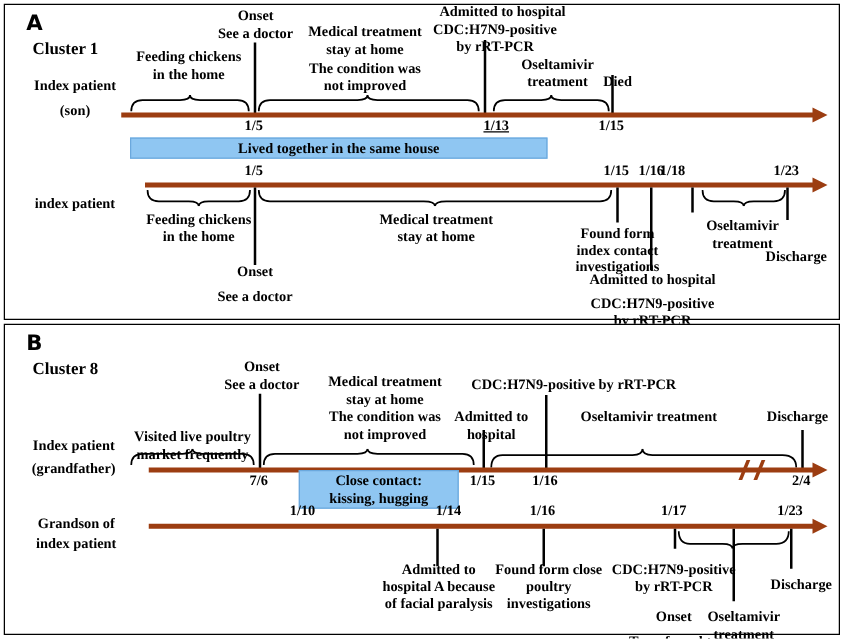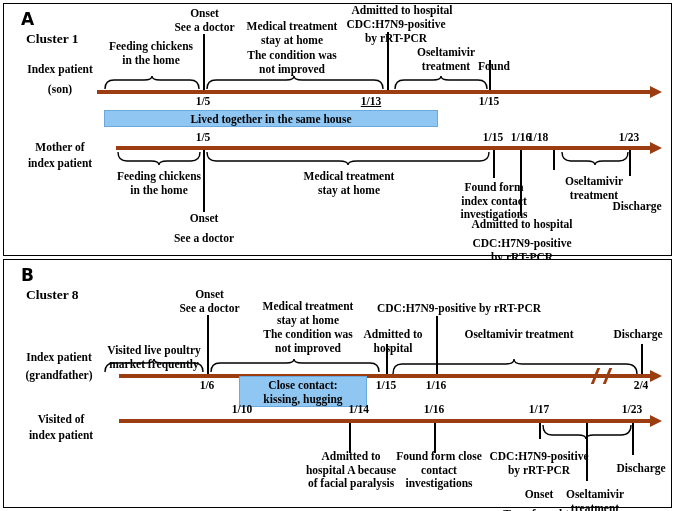--- a/index.html
+++ b/index.html
@@ -59,21 +59,21 @@
 See a doctor</div>
     <div class="note" style="left:228px;top:16px;width:120px;">Medical treatment
 stay at home</div>
     <div class="note" style="left:228px;top:45px;width:120px;">The condition was
 not improved</div>
     <div class="note" style="left:318px;top:0px;width:160px;">Admitted to hospital</div>
     <div class="note" style="left:322px;top:14px;width:140px;">CDC:H7N9-positive
 by rRT-PCR</div>
     <div class="note" style="left:392px;top:42px;width:100px;">Oseltamivir
 treatment</div>
-    <div class="note" style="left:460px;top:56px;width:60px;">Found</div>
+    <div class="note" style="left:460px;top:56px;width:60px;">Died</div>
 
     <div class="brace" style="left:100px;top:72px;">
       <svg width="96" height="14" viewBox="0 0 96 14">
           <path d="M1 13 Q1 4 10 4 L40 4 Q48 4 48 0 Q48 4 56 4 L86 4 Q95 4 95 13" fill="none" stroke="#000" stroke-width="1.4"></path>
         </svg>
     </div>
     <div class="brace" style="left:202px;top:72px;">
       <svg width="178" height="14" viewBox="0 0 178 14">
           <path d="M1 13 Q1 4 10 4 L80 4 Q88 4 88 0 Q88 4 96 4 L168 4 Q177 4 177 13" fill="none" stroke="#000" stroke-width="1.4"></path>
         </svg>
@@ -85,26 +85,25 @@
     </div>
 
     <div class="vline" style="left:199px;top:30px;height:58px;"></div>
     <div class="vline" style="left:383px;top:28px;height:60px;"></div>
     <div class="vline" style="left:485px;top:56px;height:32px;"></div>
 
     <div class="axis" style="left:93px;top:86px;width:557px;"></div>
     <div class="arrowhead" style="left:646px;top:82px;"></div>
 
     <div class="datelbl" style="left:179px;top:91px;width:40px;">1/5</div>
-    <div class="datelbl" style="left:347px;top:91px;width:40px;text-decoration:underline;">1/13</div>
+    <div class="datelbl" style="left:373px;top:91px;width:40px;text-decoration:underline;">1/13</div>
     <div class="datelbl" style="left:465px;top:91px;width:40px;">1/15</div>
 
     <div class="bluebox" style="left:100px;top:106px;width:334px;height:17px;">Lived together in the same house</div>
 
-    <div class="rowlabel" style="left:4px;top:136px;width:104px;">Mother  of</div>
     <div class="rowlabel" style="left:4px;top:152px;width:104px;">index patient</div>
 
     <div class="datelbl" style="left:179px;top:127px;width:40px;">1/5</div>
     <div class="datelbl" style="left:469px;top:127px;width:40px;">1/15</div>
     <div class="datelbl" style="left:497px;top:127px;width:40px;">1/16</div>
     <div class="datelbl" style="left:514px;top:127px;width:40px;">1/18</div>
     <div class="datelbl" style="left:605px;top:127px;width:40px;">1/23</div>
 
     <div class="axis" style="left:112px;top:142px;width:538px;"></div>
     <div class="arrowhead" style="left:646px;top:138px;"></div>
@@ -189,29 +188,29 @@
     <div class="vline" style="left:203px;top:55px;height:61px;"></div>
     <div class="vline" style="left:382px;top:84px;height:32px;"></div>
     <div class="vline" style="left:432px;top:56px;height:60px;"></div>
     <div class="vline" style="left:637px;top:84px;height:32px;"></div>
 
     <div class="axis" style="left:115px;top:114px;width:535px;"></div>
     <div class="arrowhead" style="left:646px;top:110px;"></div>
     <div class="breakmark" style="left:590px;top:108px;"></div>
     <div class="breakmark" style="left:602px;top:108px;"></div>
 
-    <div class="datelbl" style="left:183px;top:119px;width:40px;">1/6</div>
+    <div class="datelbl" style="left:183px;top:119px;width:40px;">7/6</div>
     <div class="datelbl" style="left:362px;top:119px;width:40px;">1/15</div>
     <div class="datelbl" style="left:412px;top:119px;width:40px;">1/16</div>
     <div class="datelbl" style="left:617px;top:119px;width:40px;">2/4</div>
 
     <div class="bluebox" style="left:235px;top:116px;width:128px;height:31px;">Close contact:
 kissing, hugging</div>
 
-    <div class="rowlabel" style="left:2px;top:152px;width:110px;">Visited  of</div>
+    <div class="rowlabel" style="left:2px;top:152px;width:110px;">Grandson  of</div>
     <div class="rowlabel" style="left:2px;top:168px;width:110px;">index patient</div>
 
     <div class="datelbl" style="left:218px;top:143px;width:40px;">1/10</div>
     <div class="datelbl" style="left:325px;top:143px;width:40px;text-align:right;">1/14</div>
     <div class="datelbl" style="left:410px;top:143px;width:40px;">1/16</div>
     <div class="datelbl" style="left:515px;top:143px;width:40px;">1/17</div>
     <div class="datelbl" style="left:608px;top:143px;width:40px;">1/23</div>
 
     <div class="axis" style="left:115px;top:159px;width:535px;"></div>
     <div class="arrowhead" style="left:646px;top:155px;"></div>
@@ -225,21 +224,21 @@
     <div class="vline" style="left:345px;top:163px;height:30px;"></div>
     <div class="vline" style="left:430px;top:163px;height:30px;"></div>
     <div class="vline" style="left:535px;top:163px;height:16px;"></div>
     <div class="vline" style="left:582px;top:163px;height:58px;"></div>
     <div class="vline" style="left:628px;top:163px;height:32px;"></div>
 
     <div class="note" style="left:288px;top:190px;width:118px;">Admitted to
 hospital A because
 of  facial paralysis</div>
     <div class="note" style="left:385px;top:190px;width:100px;">Found form close
-contact
+poultry
 investigations</div>
     <div class="note" style="left:484px;top:190px;width:102px;">CDC:H7N9-positive
 by rRT-PCR</div>
     <div class="note" style="left:505px;top:228px;width:60px;">Onset</div>
     <div class="note" style="left:480px;top:248px;width:110px;">Transferred to
 hospital B</div>
     <div class="note" style="left:547px;top:228px;width:88px;">Oseltamivir
 treatment</div>
     <div class="note" style="left:605px;top:202px;width:64px;">Discharge</div>
   </div>

